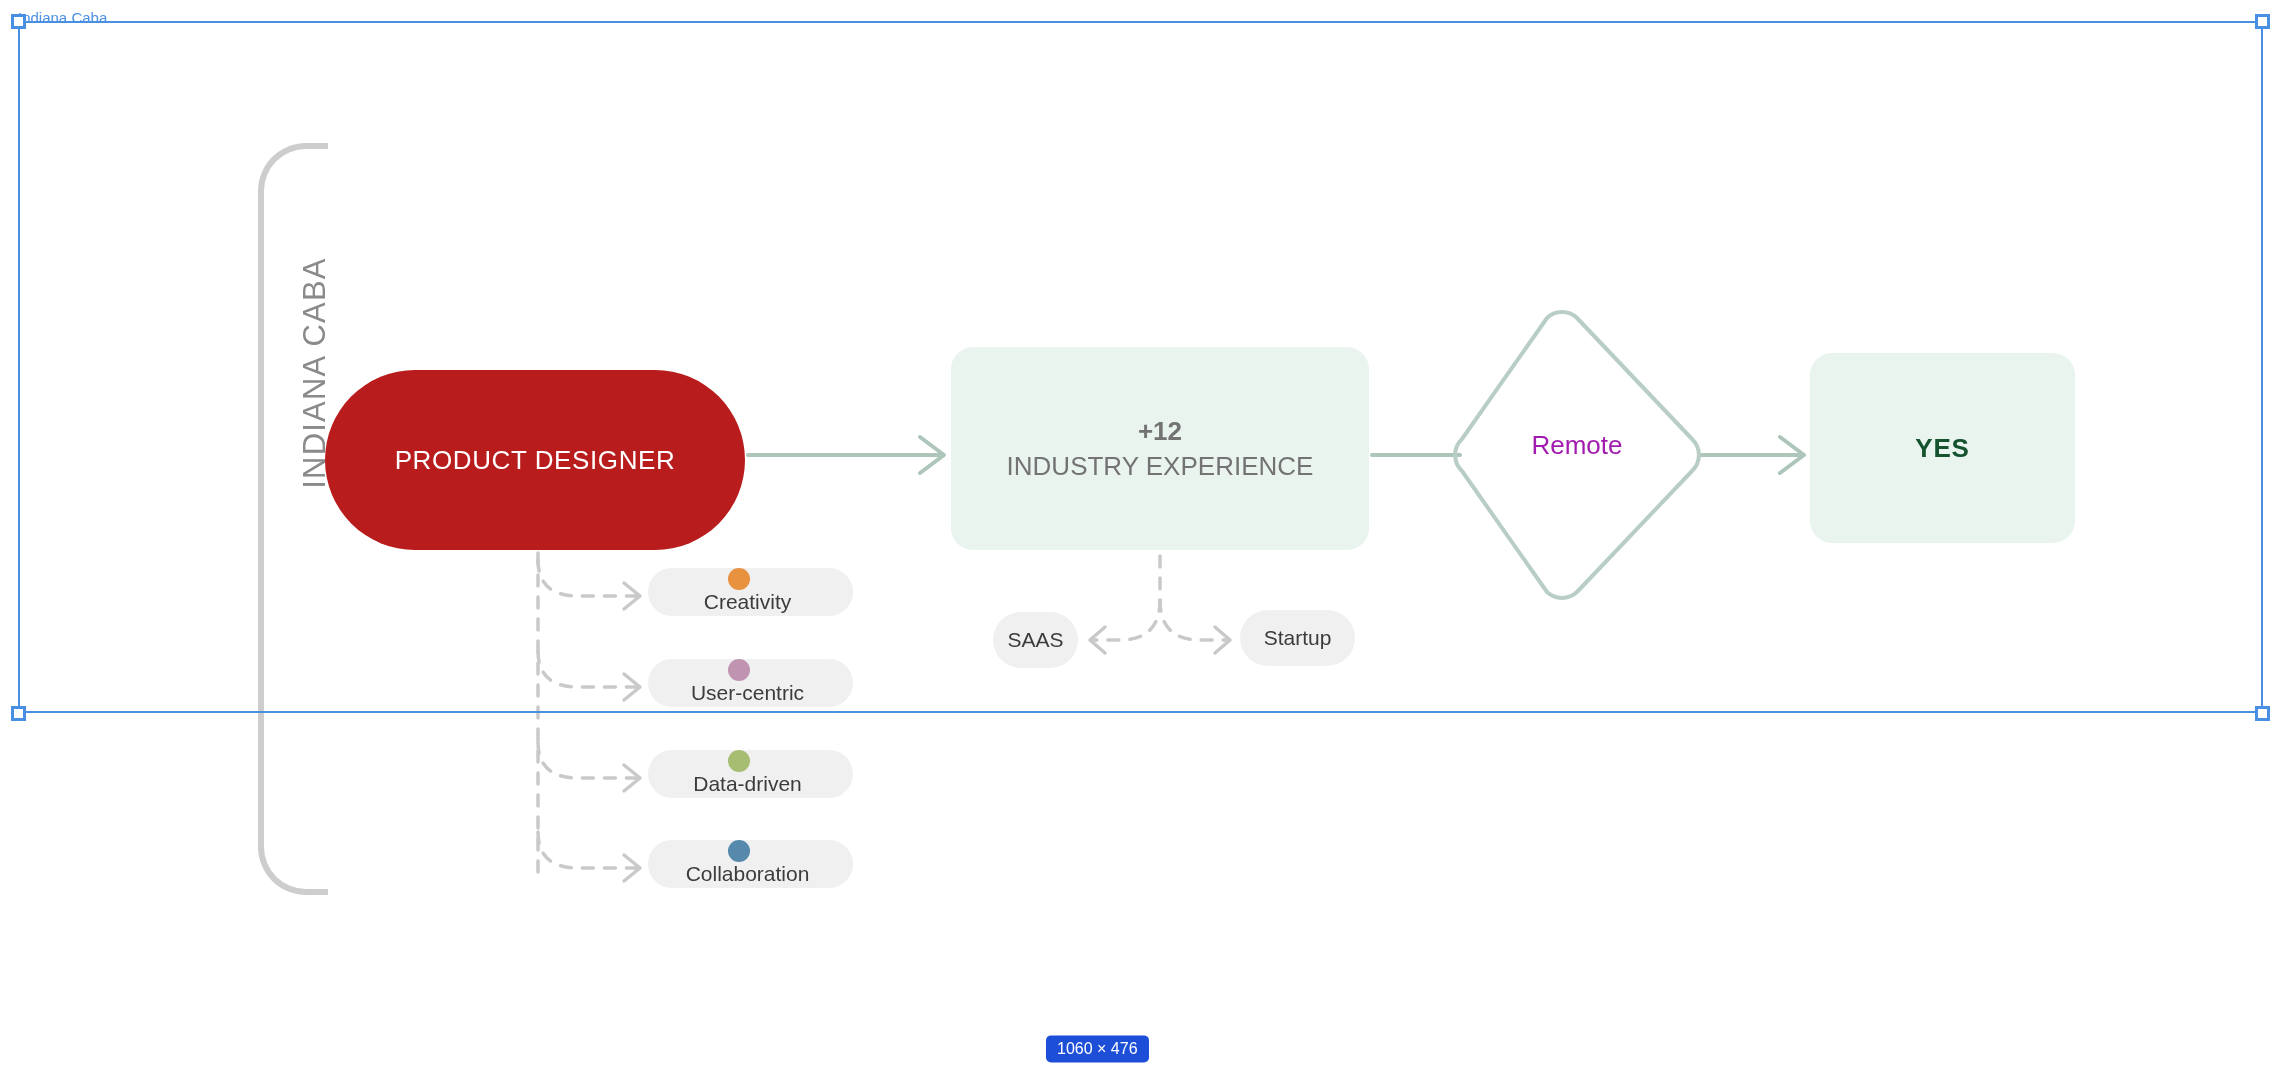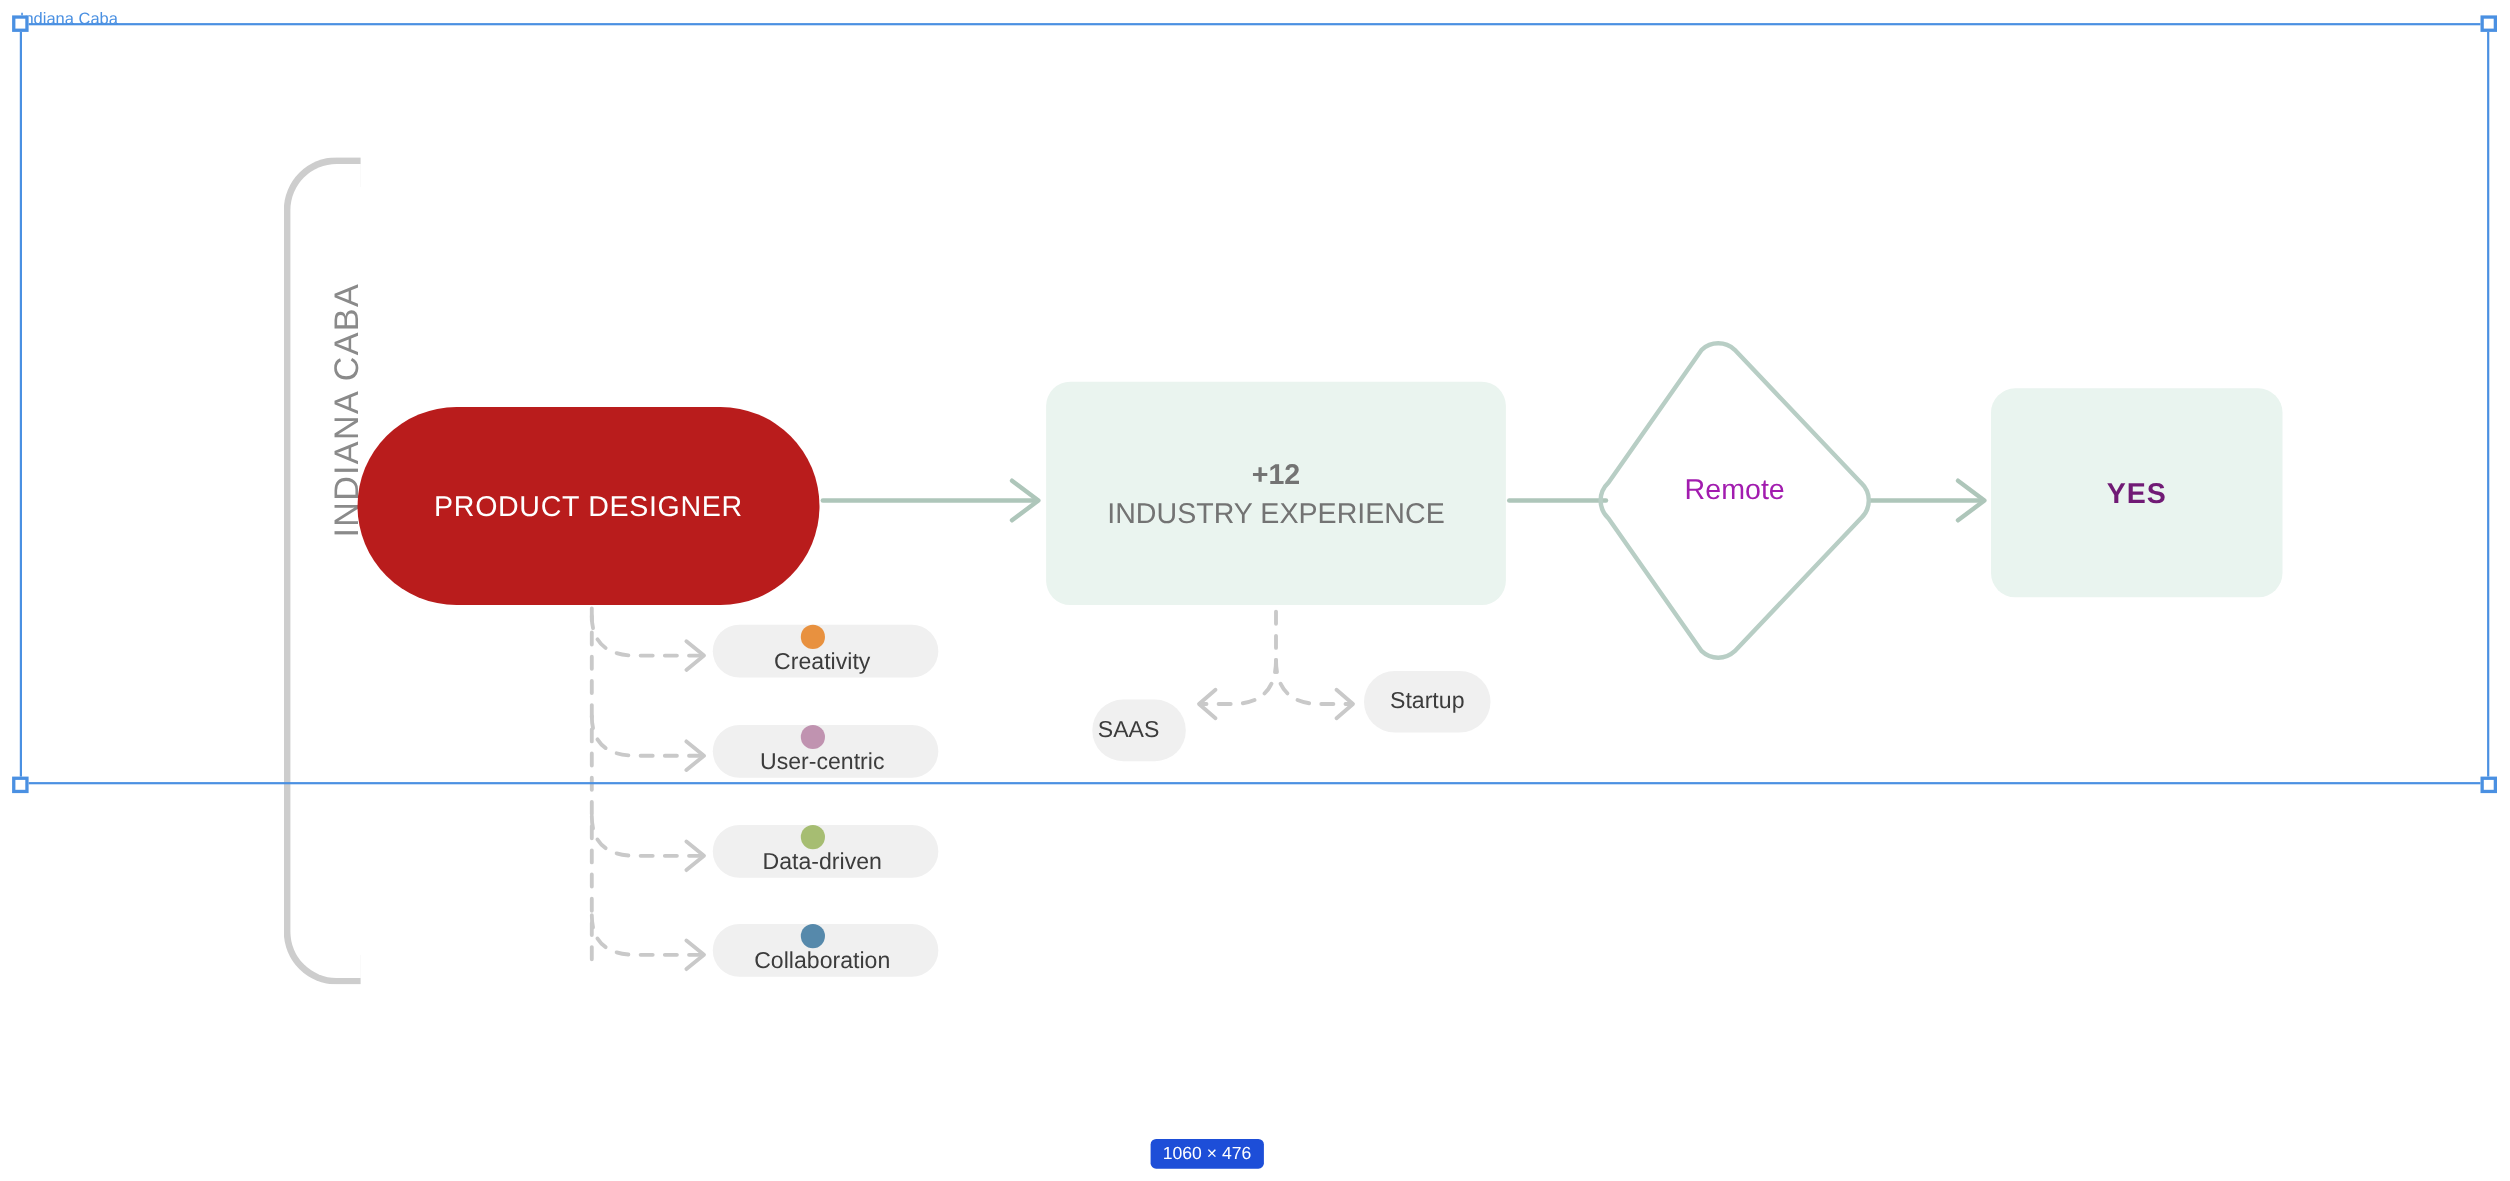--- a/index.html
+++ b/index.html
@@ -37,21 +37,21 @@
 
   .pill-dark{left:325px;top:370px;width:420px;height:180px;background:#b91c1c;
              border-radius:90px;color:#ffffff;font-size:26px;letter-spacing:.6px;}
 
   .box-exp{left:951px;top:347px;width:418px;height:203px;background:#eaf4ef;
            border-radius:22px;color:#737373;font-size:26px;line-height:1.33;}
   .box-exp .l1{display:block;font-weight:bold;}
   .box-exp .l2{display:block;}
 
   .box-yes{left:1810px;top:353px;width:265px;height:190px;background:#e9f4ef;
-           border-radius:22px;color:#701a75;font-size:26px;font-weight:bold;letter-spacing:.8px;}
+           border-radius:22px;color:#14532d;font-size:26px;font-weight:bold;letter-spacing:.8px;}
 
   
   .diamond-wrap{position:absolute;left:1447px;top:310px;width:260px;height:270px;}
   .diamond-label{position:absolute;left:0;top:0;width:260px;height:270px;
                  display:flex;align-items:center;justify-content:center;
                  color:#a21caf;font-size:26px;}
 
   
   .tag{position:absolute;display:flex;align-items:center;background:#f0f0f0;
        border-radius:40px;height:48px;padding:0 26px 0 20px;box-sizing:border-box;
@@ -60,21 +60,21 @@
 
   .tag-plain{position:absolute;display:flex;align-items:center;justify-content:center;
              background:#f0f0f0;border-radius:40px;height:56px;padding:0 24px;
              box-sizing:border-box;color:#3c3c3c;font-size:21px;white-space:nowrap;}
 
   .t0{left:648px;top:568px;width:205px;}
   .t1{left:648px;top:659px;width:205px;}
   .t2{left:648px;top:750px;width:205px;}
   .t3{left:648px;top:840px;width:205px;}
 
-  .tag-saas{left:993px;top:636px;width:85px;justify-content:flex-end;}
+  .tag-saas{left:993px;top:612px;width:85px;}
   .tag-startup{left:1240px;top:610px;width:115px;}
 
   svg.overlay{position:absolute;left:0;top:0;width:2282px;height:1074px;pointer-events:none;}
 </style>
 </head>
 <body>
 
 <div id="canvas">
 
   <div class="bracket"></div>

